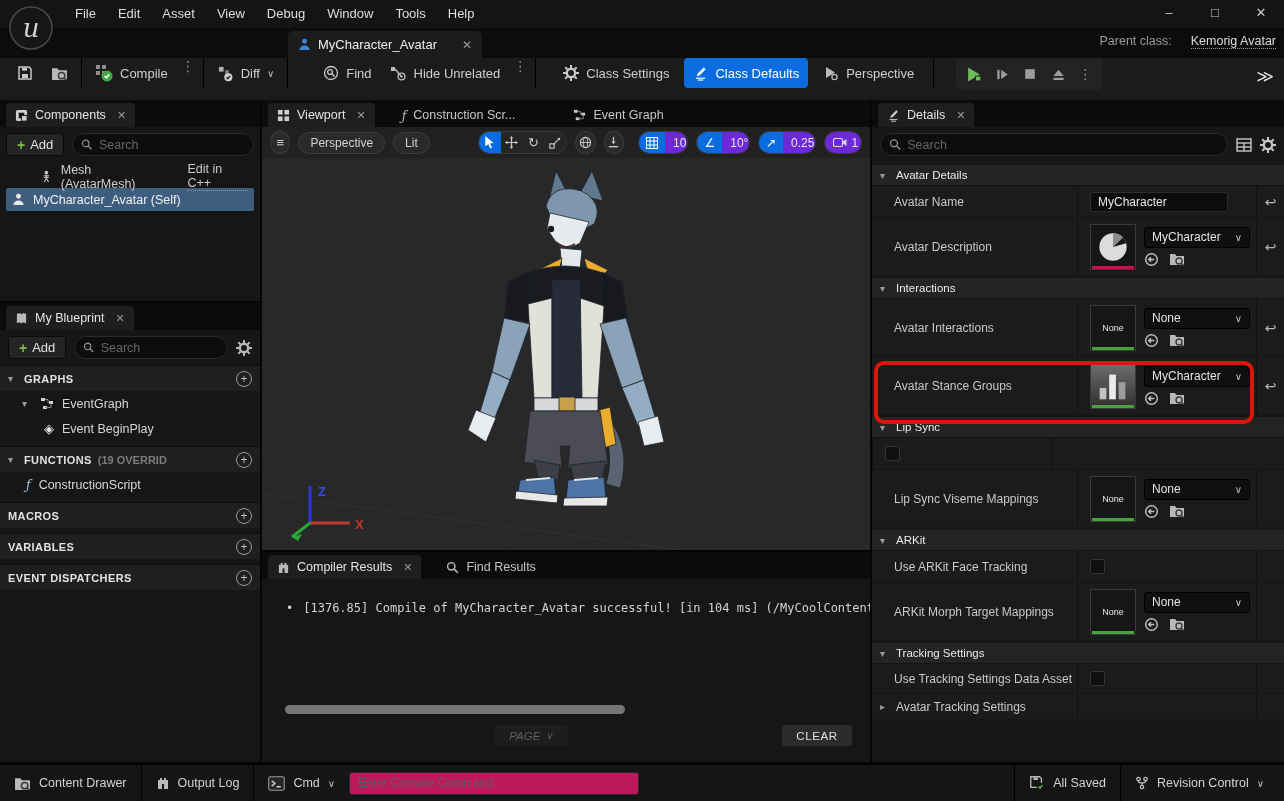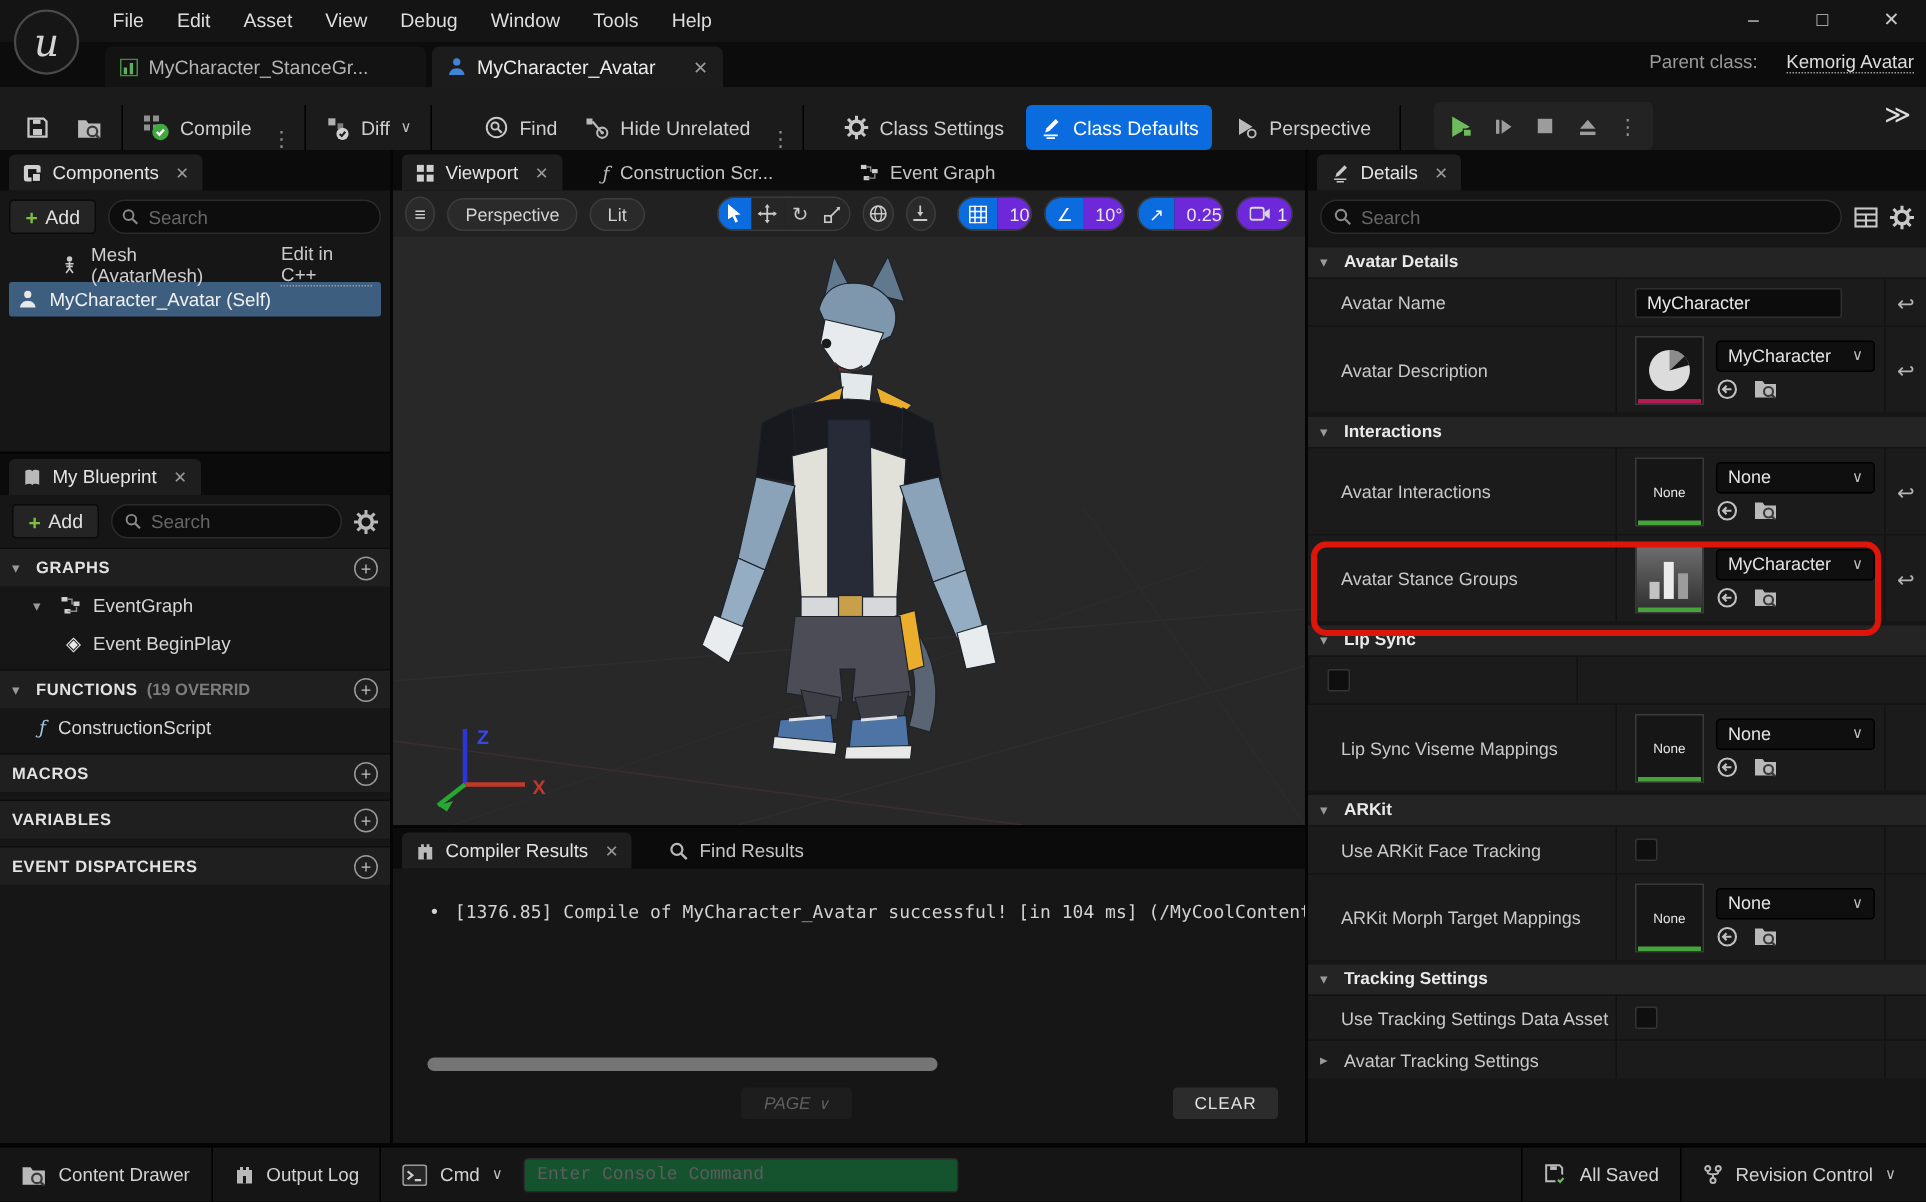--- a/index.html
+++ b/index.html
@@ -19,21 +19,21 @@
   #tabbar { position:absolute; left:0; top:28px; width:1284px; height:30px; background:#0c0c0c; }
   .doc-tab { position:absolute; top:3px; height:27px; display:flex; align-items:center; gap:7px;
     padding:0 10px; border-radius:5px 5px 0 0; }
   .doc-tab.inactive { left:70px; width:214px; background:#131313; color:#b4b4b4; }
   .doc-tab.active { left:288px; width:194px; background:#1c1c1c; color:#ececec; }
   .tab-close { margin-left:auto; color:#9a9a9a; font-size:12px; }
   #parent-class { position:absolute; right:8px; top:6px; font-size:12.5px; color:#9a9a9a; }
   #parent-class b { color:#dcdcdc; font-weight:normal; border-bottom:1px dotted #9a9a9a; margin-left:19px; }
 
   #toolbar { position:absolute; left:0; top:58px; width:1284px; height:42px; background:#1b1b1b;
-    display:flex; align-items:flex-end; }
+    display:flex; align-items:flex-start; }
   .tb-btn { display:flex; align-items:center; gap:7px; padding:0 9px; height:30px; color:#cfcfcf;
     border-radius:4px; white-space:nowrap; }
   .tb-sep { width:1px; height:30px; background:#000; margin:0 4px; }
   .tb-dots { color:#8f8f8f; padding:0 4px; font-size:14px; }
   .tb-primary { background:#0b6ce0; color:#fff; }
   .play-group { display:flex; align-items:center; gap:4px; background:#232323; border-radius:4px;
     height:32px; padding:0 6px; margin-left:18px; }
   .play-btn { width:24px; height:24px; display:flex; align-items:center; justify-content:center; }
   #tb-overflow { position:absolute; right:10px; top:66px; font-size:17px; color:#dcdcdc; }
 
@@ -95,21 +95,21 @@
   .page-btn { position:absolute; left:232px; bottom:16px; width:74px; height:21px; background:#1d1d1d;
     border-radius:3px; color:#5f5f5f; font-size:11.5px; display:flex; align-items:center; justify-content:center; gap:5px;font-style:italic; }
   .clear-btn { position:absolute; right:18px; bottom:16px; width:70px; height:21px; background:#2c2c2c;
     border-radius:3px; color:#e2e2e2; font-size:11.5px; letter-spacing:.6px; display:flex; align-items:center; justify-content:center; }
 
   
   .dt-search-row { display:flex; align-items:center; gap:8px; padding:6px 8px; }
   .dt-hicon { color:#c8c8c8; flex:none; }
   .dt-section { height:20px; background:#242424; display:flex; align-items:center; gap:6px;
     padding:0 8px; margin-top:3px; }
-  .dt-section .t { font-size:11.5px; font-weight:bold; color:#eaeaea; }
+  .dt-section .t { font-size:11.5px; font-weight:normal; color:#eaeaea; }
   .dt-row { display:flex; background:#1b1b1b; border-top:1px solid #141414; }
   .dt-label { width:205px; flex:none; padding-left:22px; display:flex; align-items:center;
     font-size:12px; color:#c9c9c9; }
   .dt-value { width:179px; flex:none; border-left:1px solid #121212; display:flex; align-items:center;
     padding-left:12px; position:relative; }
   .dt-reset { width:28px; flex:none; border-left:1px solid #121212; display:flex; align-items:center;
     justify-content:center; color:#b5b5b5; font-size:14px; }
   .row-sm { height:32px; }
   .row-lg { height:58px; }
   .txt-input { width:138px; height:20px; background:#0c0c0c; border:1px solid #2e2e2e; border-radius:2px;
@@ -127,22 +127,22 @@
   .icon-row { display:flex; gap:10px; align-items:center; }
 
   #red-annotation { position:absolute; left:874px; top:361px; width:380px; height:63px;
     border:4px solid #de150b; border-radius:10px; z-index:60; pointer-events:none; }
 
   
   #statusbar { position:absolute; left:0; top:764px; width:1284px; height:37px; background:#151515;
     border-top:1px solid #000; display:flex; align-items:center; }
   .sb-btn { display:flex; align-items:center; gap:8px; padding:0 14px; height:37px; color:#d2d2d2; font-size:12.5px; white-space:nowrap; }
   .sb-sep { width:1px; height:37px; background:#000; }
-  #console-input { width:290px; height:23px; background:#14532d; border:1px solid #2a2a2a; border-radius:3px;
-    color:#d0d0d0; font-family:Liberation Mono, monospace; font-size:12px; padding:0 8px; }
+  #console-input { width:290px; height:23px; background:#be185d; border:1px solid #2a2a2a; border-radius:3px;
+    color:#d0d0d0; font-family:Liberation Sans, sans-serif; font-size:12px; padding:0 8px; }
   #console-input::placeholder { color:#5d5d5d; }
   .sb-right { margin-left:auto; display:flex; align-items:center; }
 </style>
 </head>
 <body>
 
 <div id="menubar">
   <div class="menu-items">
     <span class="menu-item">File</span>
     <span class="menu-item">Edit</span>
@@ -161,28 +161,20 @@
 </div>
 
 <div id="ue-logo">
   <svg viewBox="0 0 46 46">
       <circle cx="23" cy="23" r="21" fill="#161616" stroke="#4a4a4a" stroke-width="1.5"></circle>
   <text x="23" y="32" text-anchor="middle" font-family="DejaVu Serif, serif" font-style="italic" font-size="26" fill="#d4d4d4">u</text>
     </svg>
 </div>
 
 <div id="tabbar">
-  <div class="doc-tab inactive">
-    <svg width="12" height="12" viewBox="0 0 12 12">
-        <rect x="0.5" y="0.5" width="11" height="11" fill="none" stroke="#3f8f3f"></rect>
-        <rect x="2.5" y="6" width="2.2" height="4.5" fill="#5fae5f"></rect>
-        <rect x="6.5" y="3" width="2.2" height="7.5" fill="#5fae5f"></rect>
-      </svg>
-    <span>MyCharacter_StanceGr...</span>
-  </div>
   <div class="doc-tab active">
     <svg width="13" height="13" viewBox="0 0 14 14">
         <circle cx="7" cy="3.5" r="2.6" fill="#3f84d8"></circle>
         <path d="M1.5 13c0-3 2.5-5 5.5-5s5.5 2 5.5 5z" fill="#3f84d8"></path>
       </svg>
     <span>MyCharacter_Avatar</span>
     <span class="tab-close">✕</span>
   </div>
   <div id="parent-class">
     <span>Parent class:</span><b>Kemorig Avatar</b>

